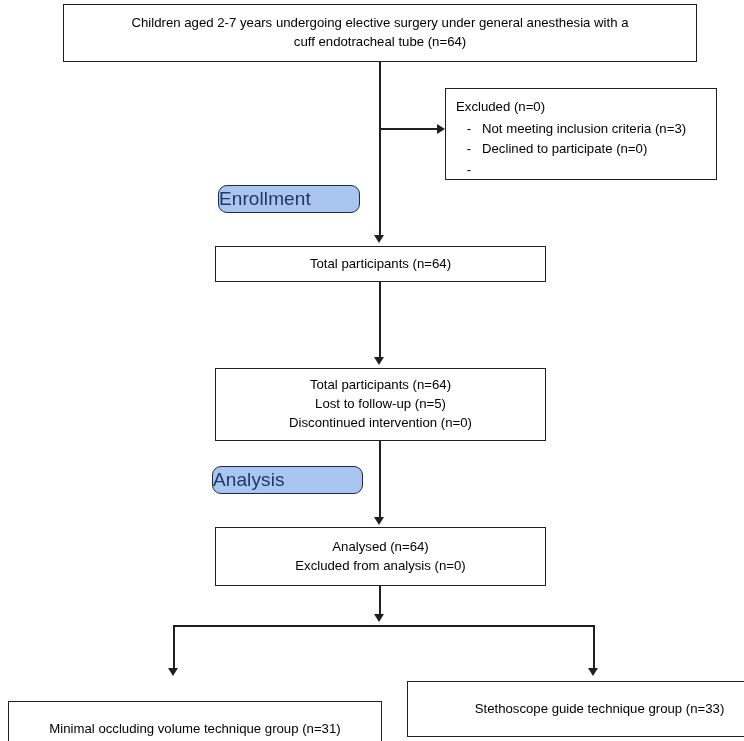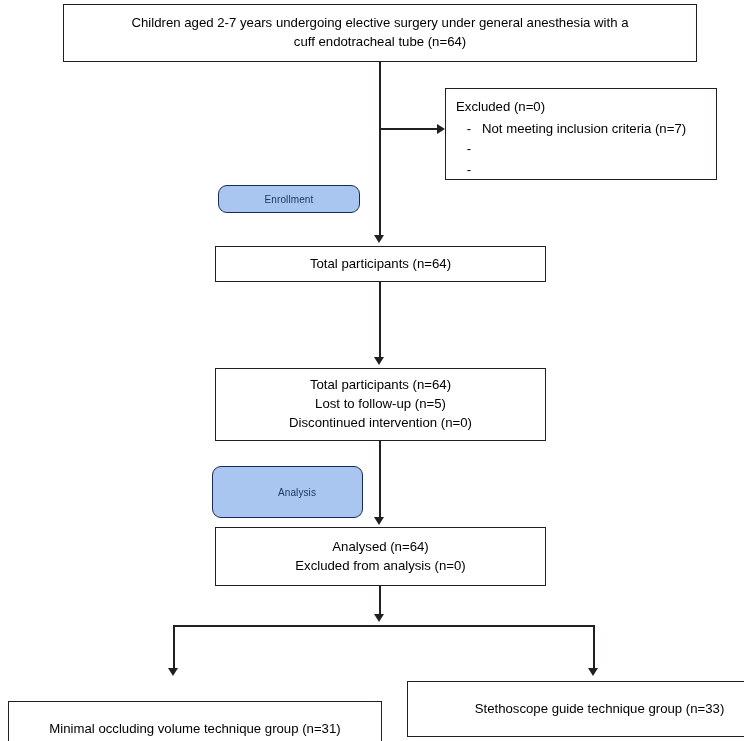--- a/index.html
+++ b/index.html
@@ -48,24 +48,24 @@
   }
 
   
   .pill {
     position: absolute;
     box-sizing: border-box;
     border: 1.5px solid #1b2a52;
     border-radius: 9px;
     background: #a8c6f0;
     color: #1f3864;
-    font-size: 10px;
+    font-size: 19px;
     display: flex;
     align-items: center;
-    justify-content: center;
+    justify-content: flex-start;
     letter-spacing: 0.1px;
   }
 
   
   .excl-head {
     display: block;
     margin-bottom: 3px;
     white-space: nowrap;
   }
   .excl-row {
@@ -121,24 +121,25 @@
   <div class="vline" style="left:379px; top:62px; height:175px;"></div>
   <div class="arrow-down" style="left:374px; top:235px;"></div>
 
   <div class="hline" style="left:379px; top:128px; width:60px;"></div>
   <div class="arrow-right" style="left:437px; top:123.5px;"></div>
 
   <div class="box left-align" style="left:445px; top:88px; width:272px; height:92px;">
     <span class="excl-head">Excluded (n=0)</span>
     <span class="excl-row">
       <span class="excl-dash">-</span>
-      <span>Not meeting inclusion criteria (n=7)</span>
+      <span>Not meeting inclusion criteria (n=3)</span>
     </span>
     <span class="excl-row">
       <span class="excl-dash">-</span>
+      <span>Declined to participate (n=0)</span>
     </span>
     <span class="excl-row">
       <span class="excl-dash">-</span>
     </span>
   </div>
 
   <div class="pill" style="left:218px; top:185px; width:142px; height:28px;">
     <span>Enrollment</span>
   </div>
 
@@ -152,21 +153,21 @@
 
   <div class="box" style="left:215px; top:368px; width:331px; height:73px;">
     <span class="line">Total participants (n=64)</span>
     <span class="line">Lost to follow-up (n=5)</span>
     <span class="line">Discontinued intervention (n=0)</span>
   </div>
 
   <div class="vline" style="left:379px; top:441px; height:78px;"></div>
   <div class="arrow-down" style="left:374px; top:517px;"></div>
 
-  <div class="pill" style="left:212px; top:466px; width:151px; height:52px;padding-left:19px;">
+  <div class="pill" style="left:212px; top:466px; width:151px; height:28px;">
     <span>Analysis</span>
   </div>
 
   <div class="box" style="left:215px; top:527px; width:331px; height:59px;">
     <span class="line">Analysed (n=64)</span>
     <span class="line">Excluded from analysis (n=0)</span>
   </div>
 
   <div class="vline" style="left:379px; top:586px; height:30px;"></div>
   <div class="arrow-down" style="left:374px; top:614px;"></div>

